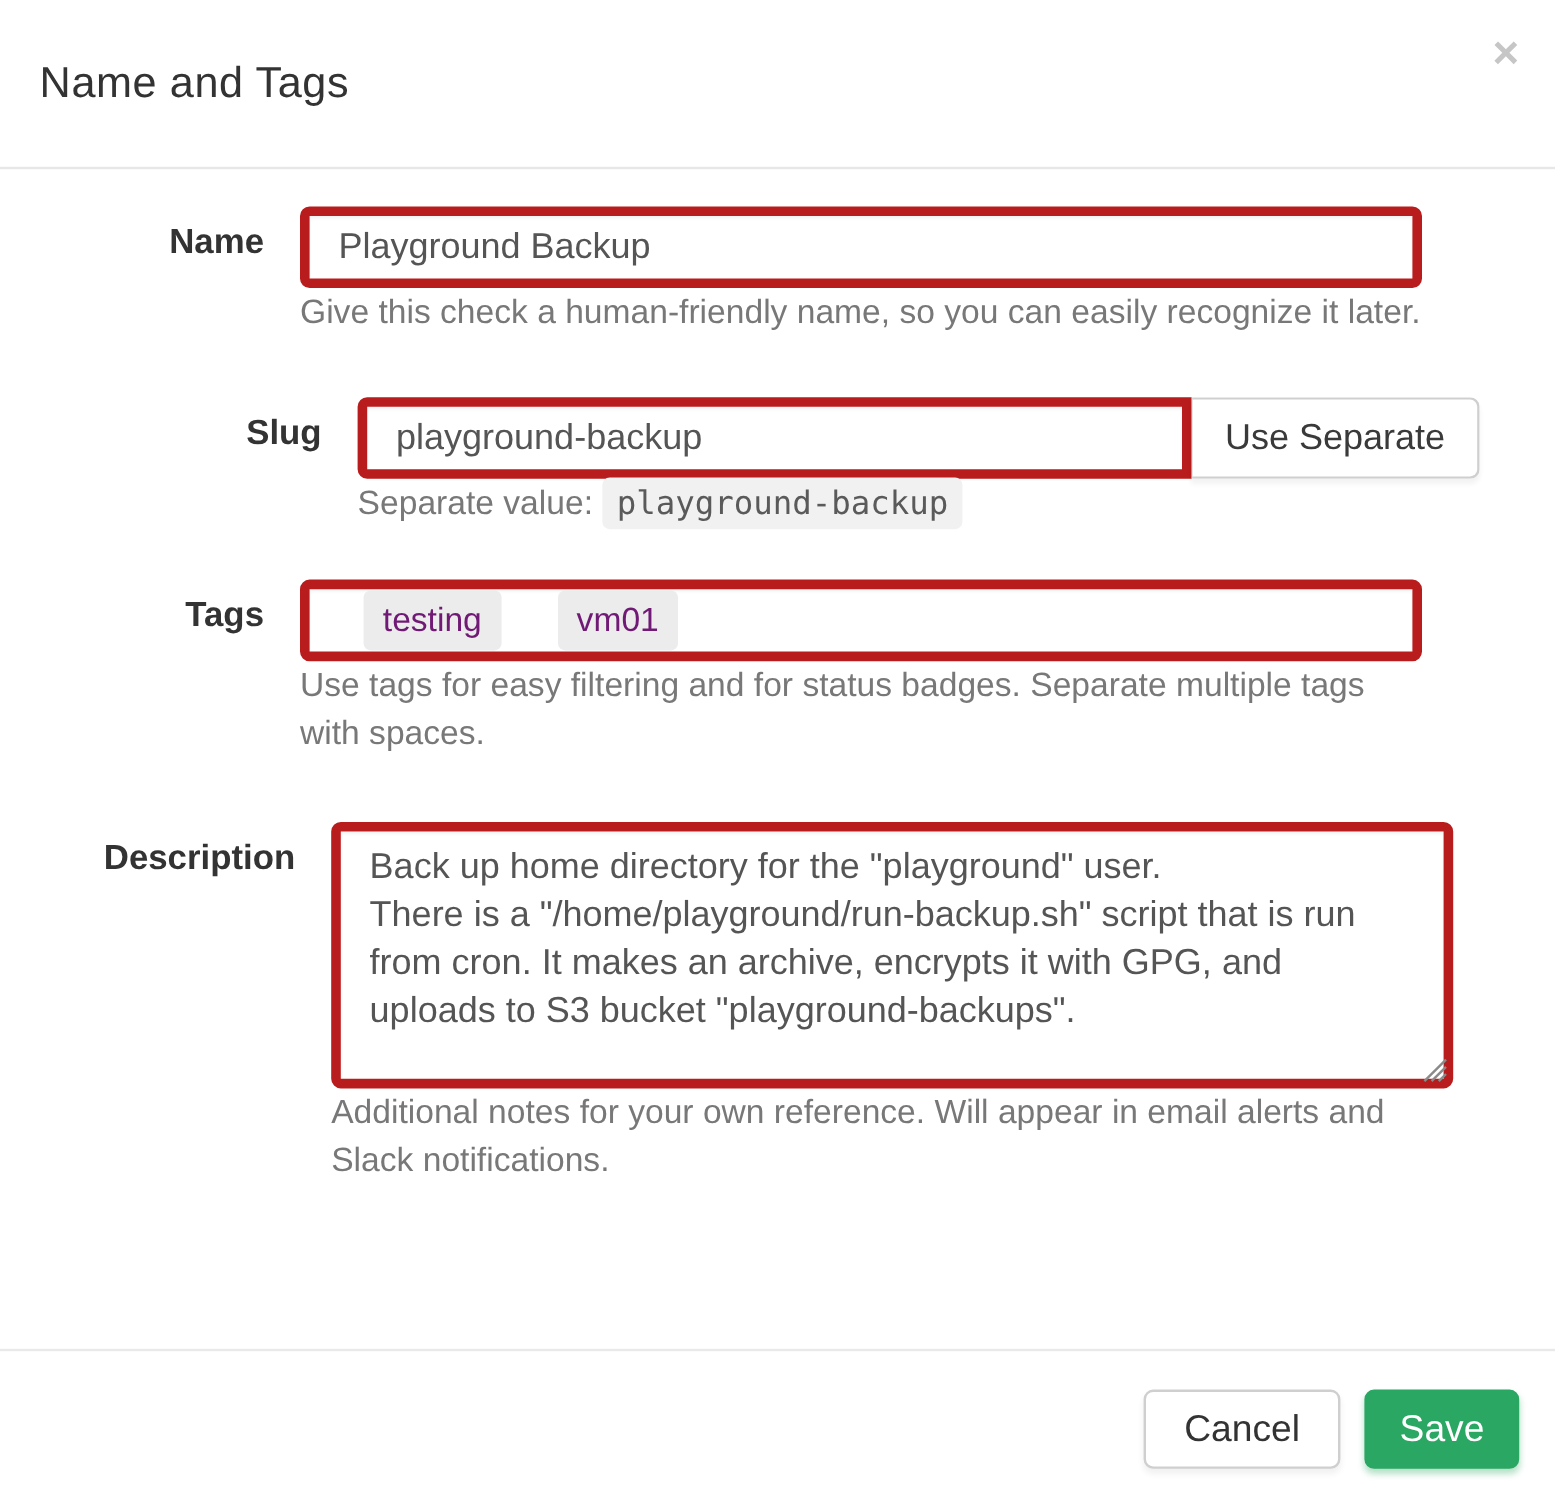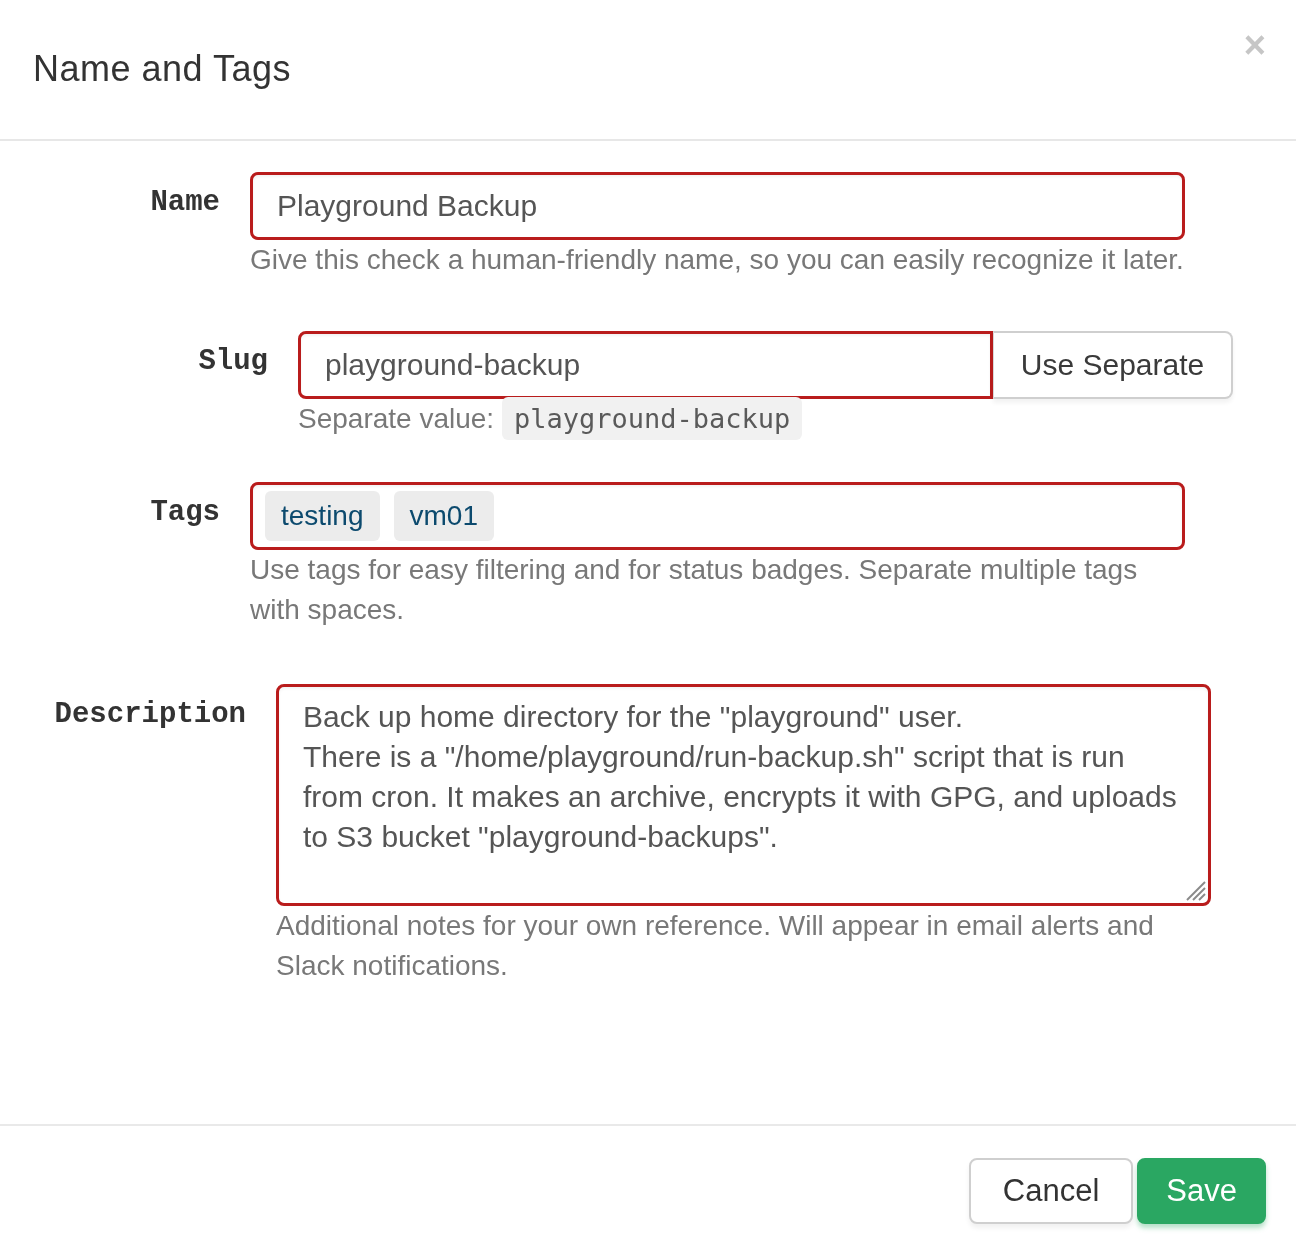--- a/index.html
+++ b/index.html
@@ -48,30 +48,29 @@
   .form-row {
     display: grid;
     grid-template-columns: 250px 935px;
   }
   .form-row .label-cell {
     text-align: right;
     padding: 14px 30px 0 0;
     font-size: 29px;
     font-weight: 700;
     color: #333;
-    font-family: Liberation Mono, monospace;
   }
   .row-name { margin-bottom: 51px; }
   .row-slug { margin-bottom: 43px; padding-left: 48px; }
   .row-tags { margin-bottom: 54px; }
   .row-desc { margin-bottom: 0; padding-left: 26px; }
 
   .text-input, .tags-box, .desc-area {
     width: 100%;
-    border: 3px solid #b91c1c;
+    border: 8px solid #b91c1c;
     border-radius: 8px;
     background: #fff;
     font-family: "Liberation Sans", "DejaVu Sans", sans-serif;
     font-size: 30px;
     color: #555;
     box-shadow: inset 0 2px 3px rgba(0,0,0,0.05);
   }
   .text-input {
     height: 68px;
     padding: 0 24px;
@@ -118,25 +117,26 @@
   .tags-box {
     height: 68px;
     display: flex;
     align-items: center;
     gap: 14px;
     padding: 0 12px;
     cursor: text;
   }
   .tag-chip {
     background: #ececec;
-    color: #0c4a6e;
+    color: #701a75;
     font-size: 28px;
     padding: 9px 16px;
     border-radius: 6px;
     white-space: nowrap;
+    margin-left: 33px;
   }
 
   
   .desc-wrap { position: relative; width: 935px; }
   .desc-area {
     height: 222px;
     padding: 10px 24px;
     line-height: 40px;
     resize: none;
     outline: none;
@@ -153,21 +153,21 @@
   .modal-footer {
     position: absolute;
     left: 0;
     bottom: 0;
     width: 100%;
     border-top: 2px solid #e9e9e9;
     padding: 32px 30px 30px 30px;
     display: flex;
     justify-content: flex-end;
     align-items: flex-start;
-    gap: 4px;
+    gap: 20px;
     background: #fff;
   }
   .btn {
     font-family: "Liberation Sans", "DejaVu Sans", sans-serif;
     font-size: 31px;
     border-radius: 8px;
     height: 66px;
     cursor: pointer;
   }
   .btn-cancel {

